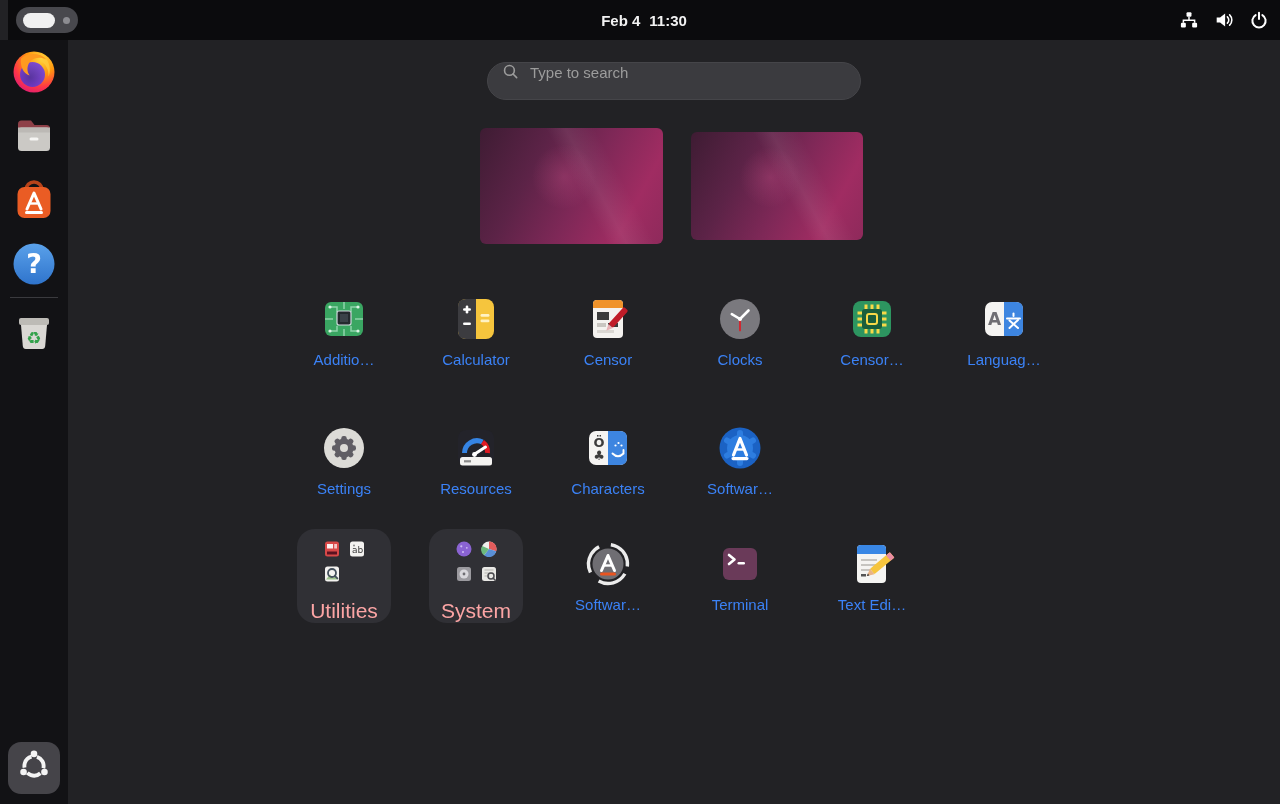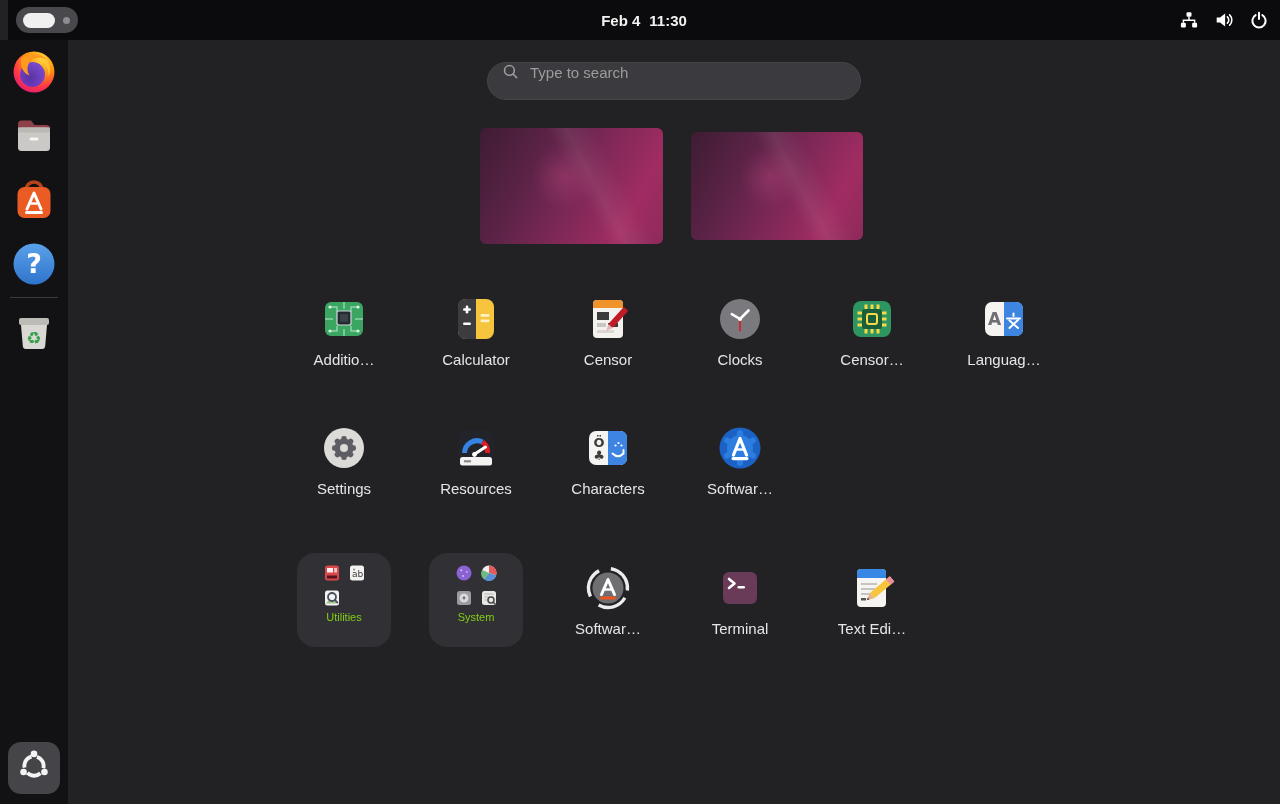--- a/index.html
+++ b/index.html
@@ -44,31 +44,31 @@
       radial-gradient(circle at 46% 42%, rgba(236,100,160,0.22), rgba(236,100,160,0) 27%),
       linear-gradient(62deg, rgba(255,255,255,0) 52%, rgba(255,255,255,0.07) 60%, rgba(255,255,255,0) 72%),
       linear-gradient(118deg, #3e1c33 0%, #5c2347 30%, #7e2857 55%, #a02c62 80%, #8e2a5b 100%);
   }
   .ws1 { left:412px; top:88px; width:183px; height:116px; }
   .ws2 { left:623px; top:92px; width:172px; height:108px; }
 
   
   .grid { position:absolute; left:210px; top:255px; width:800px; height:400px; }
   .grid-row { position:absolute; left:0; display:flex; }
-  .row1 { top:0; } .row2 { top:129px; } .row3 { top:258px; }
+  .row1 { top:0; } .row2 { top:129px; } .row3 { top:234px; }
   .cell { width:132px; display:flex; flex-direction:column; align-items:center; cursor:pointer; }
   .appicon { width:48px; height:48px; }
   .appicon svg { display:block; width:48px; height:48px; }
-  .applabel { margin-top:8px; font-size:15px; color:#e5e5e5; white-space:nowrap; }
+  .applabel { margin-top:8px; font-size:15px; color:#3b82f6; white-space:nowrap; }
   .r3app { padding-top:11px; box-sizing:border-box; }
   .folder-tile { width:94px; height:94px; border-radius:18px; background:#303035;
                  display:flex; flex-direction:column; align-items:center; }
   .folder-minis { display:grid; grid-template-columns:18px 18px; grid-auto-rows:18px; gap:7px; margin-top:11px; }
   .folder-minis svg { display:block; width:18px; height:18px; }
-  .folder-label { margin-top:auto; margin-bottom:24px; font-size:11px; color:#84cc16; }
+  .folder-label { margin-top:auto; margin-bottom:0; font-size:21px; color:#fca5a5; }
 </style>
 </head>
 <body>
 
 <div class="screen">
 
   <div class="topbar">
     <div class="ws-pill">
       <div class="active-ws"></div>
       <div class="ws-dot"></div>

